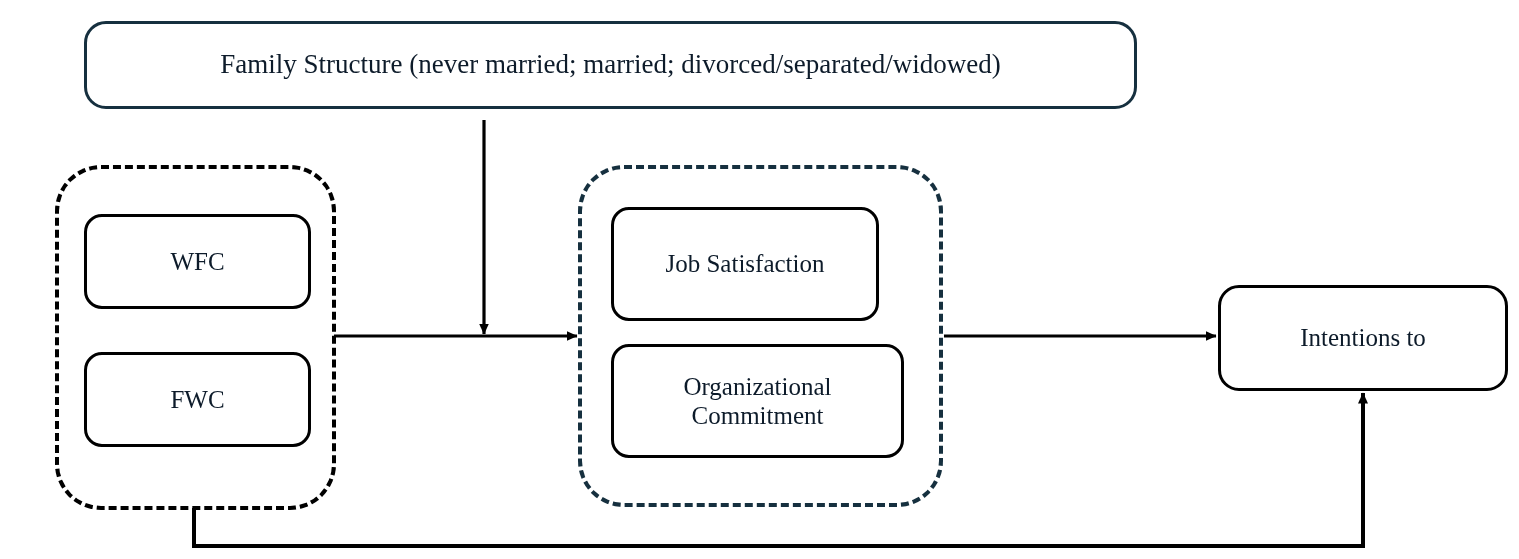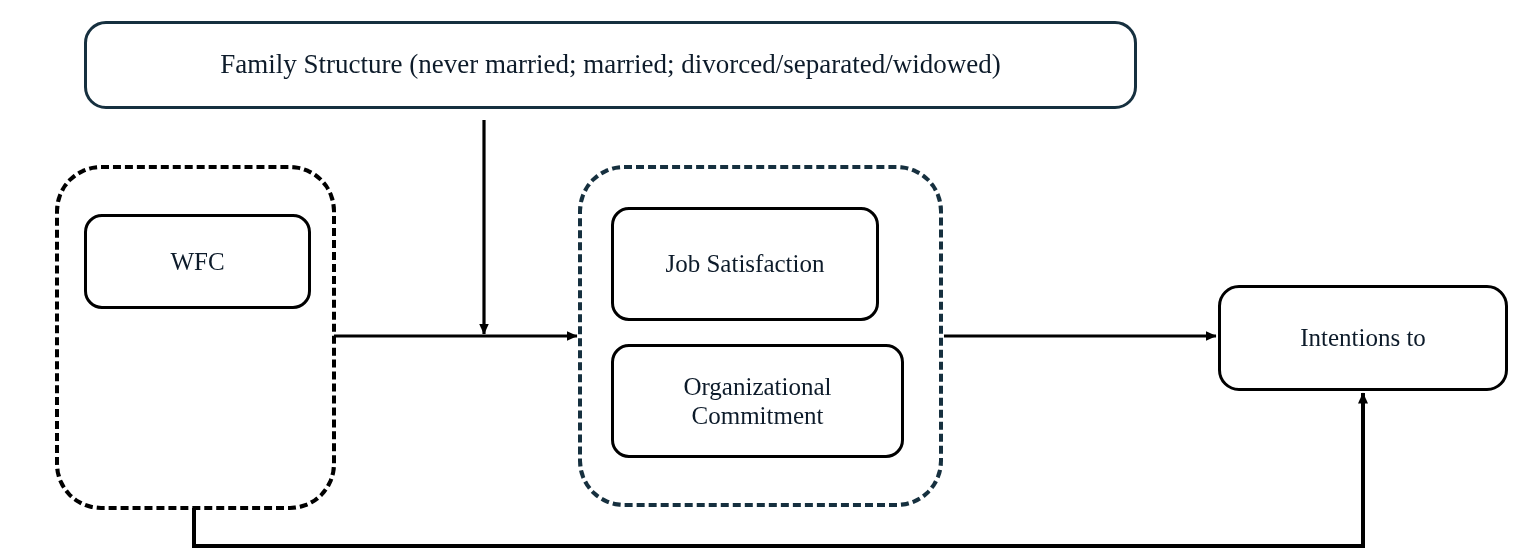--- a/index.html
+++ b/index.html
@@ -123,20 +123,23 @@
   <div class="node node-solid-navy" id="node-family-structure">
     <span class="node-label">Family Structure (never married; married; divorced/separated/widowed)</span>
   </div>
 
   <div class="group-dashed-black" id="group-conflict"></div>
 
   <div class="node node-solid-black" id="node-wfc">
     <span class="node-label">WFC</span>
   </div>
 
+  <div class="node node-solid-black" id="node-fwc">
+    <span class="node-label">FWC</span>
+  </div>
 
   <div class="group-dashed-navy" id="group-attitudes"></div>
 
   <div class="node node-solid-black" id="node-job-satisfaction">
     <span class="node-label">Job Satisfaction</span>
   </div>
 
   <div class="node node-solid-black" id="node-org-commitment">
     <span>
       <span class="node-label">Organizational</span>

